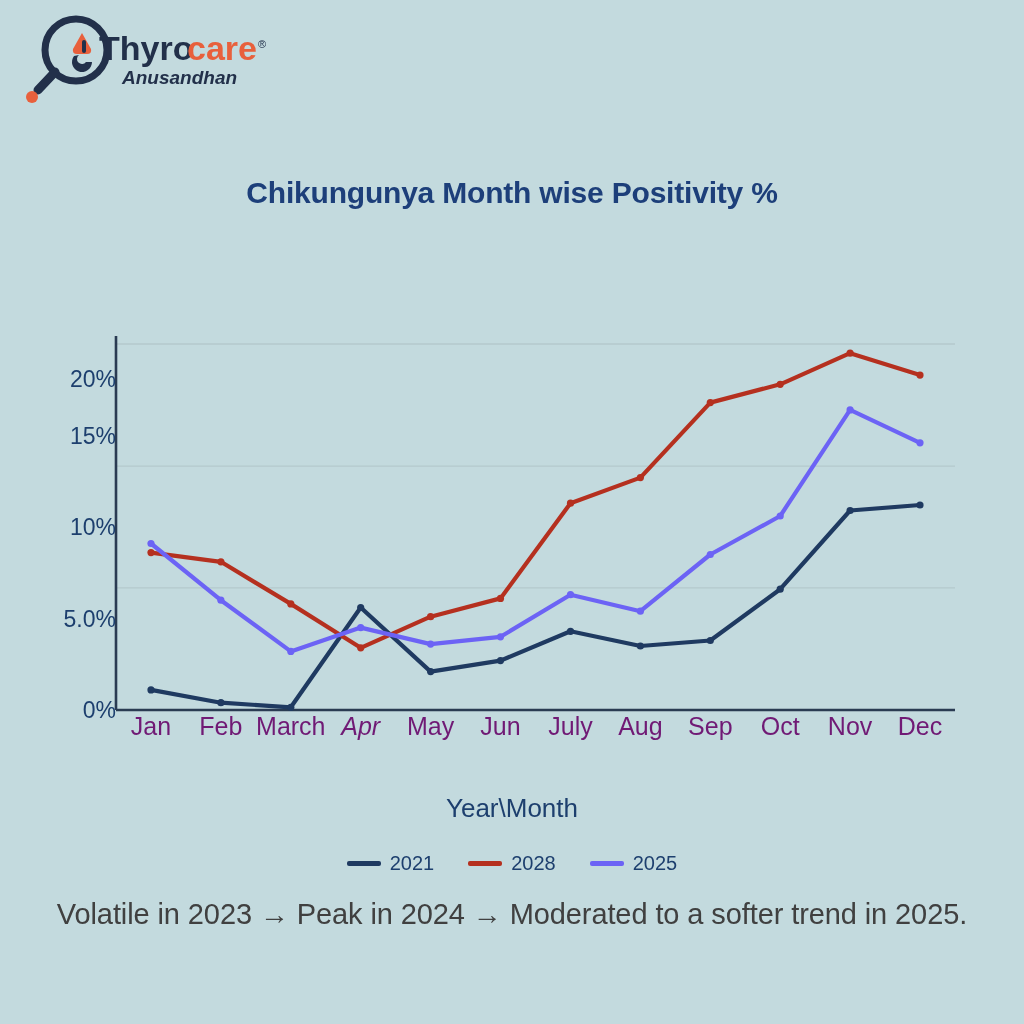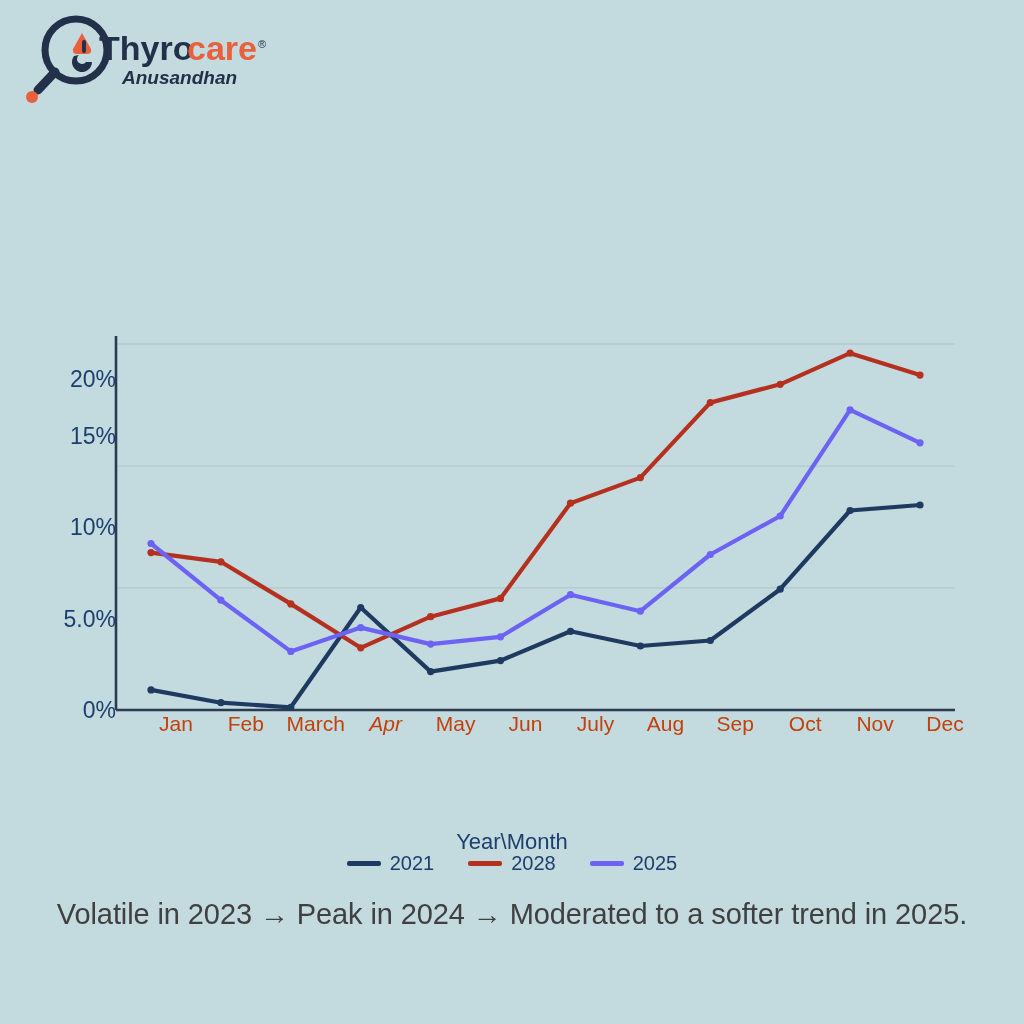--- a/index.html
+++ b/index.html
@@ -31,25 +31,25 @@
   #plot-area{
     position:absolute; left:0; top:0; width:1024px; height:1024px;
   }
   .ytick{
     position:absolute; right:0; transform:translateY(-50%);
     font-size:23px; color:#1d3f6e; text-align:right; white-space:nowrap;
   }
   #ytick-wrap{position:absolute; left:38px; top:0; width:78px; height:1024px;}
   .xtick{
     position:absolute; transform:translateX(-50%);
-    font-size:21px; color:#c2410c; white-space:nowrap; top:712px;margin-left:25px;
+    font-size:25px; color:#701a75; white-space:nowrap; top:712px;
   }
   #axis-title{
     position:absolute; left:0; top:793px; width:1024px; text-align:center;
-    font-size:22px; color:#1d3f6e;margin-top:36px;
+    font-size:26px; color:#1d3f6e;
   }
   
   #legend{
     position:absolute; left:0; top:852px; width:1024px;
     display:flex; justify-content:center; align-items:center; gap:34px;
   }
   .legend-item{display:flex; align-items:center; gap:9px;}
   .legend-swatch{width:34px; height:5px; border-radius:2px; display:block;}
   .legend-label{font-size:20px; color:#1d3f6e;}
   
@@ -74,20 +74,21 @@
       <rect x="12" y="8" width="4" height="13" rx="2" fill="#22304a"></rect>
     </g>
     <text x="75" y="48" font-family="Liberation Sans, sans-serif" font-size="34" font-weight="bold" fill="#22304a">Thyro</text>
     <text x="163" y="48" font-family="Liberation Sans, sans-serif" font-size="34" font-weight="bold" fill="#e8603c">care</text>
     <text x="234" y="36" font-family="Liberation Sans, sans-serif" font-size="11" fill="#22304a">®</text>
     <text x="98" y="72" font-family="Liberation Sans, sans-serif" font-size="19" font-style="italic" font-weight="bold" fill="#22304a">Anusandhan</text>
   </svg>
 </div>
 
 <div id="title-block">
+  <div id="chart-title">Chikungunya Month wise Positivity %</div>
 </div>
 
 <div id="plot-area">
   <svg id="chart-svg" width="1024" height="1024" viewBox="0 0 1024 1024" style="position:absolute;left:0;top:0;">
       <line x1="116" x2="955" y1="587.9" y2="587.9" stroke="#b4c9cc" stroke-width="1.4"></line>
       <line x1="116" x2="955" y1="466.1" y2="466.1" stroke="#b4c9cc" stroke-width="1.4"></line>
       <line x1="116" x2="955" y1="344.0" y2="344.0" stroke="#b4c9cc" stroke-width="1.4"></line>
       <line x1="116" x2="955" y1="710" y2="710" stroke="#2a3b52" stroke-width="2.4"></line>
       <line x1="116" x2="116" y1="336" y2="710" stroke="#2a3b52" stroke-width="2.6"></line>
       <polyline points="151.0,689.9 220.9,702.7 290.8,707.3 360.7,607.5 430.6,671.6 500.5,660.6 570.5,631.3 640.4,646.0 710.3,640.5 780.2,589.2 850.1,510.5 920.0,505.0" fill="none" stroke="#1f3a61" stroke-width="4.2" stroke-linejoin="round" stroke-linecap="round"></polyline>

